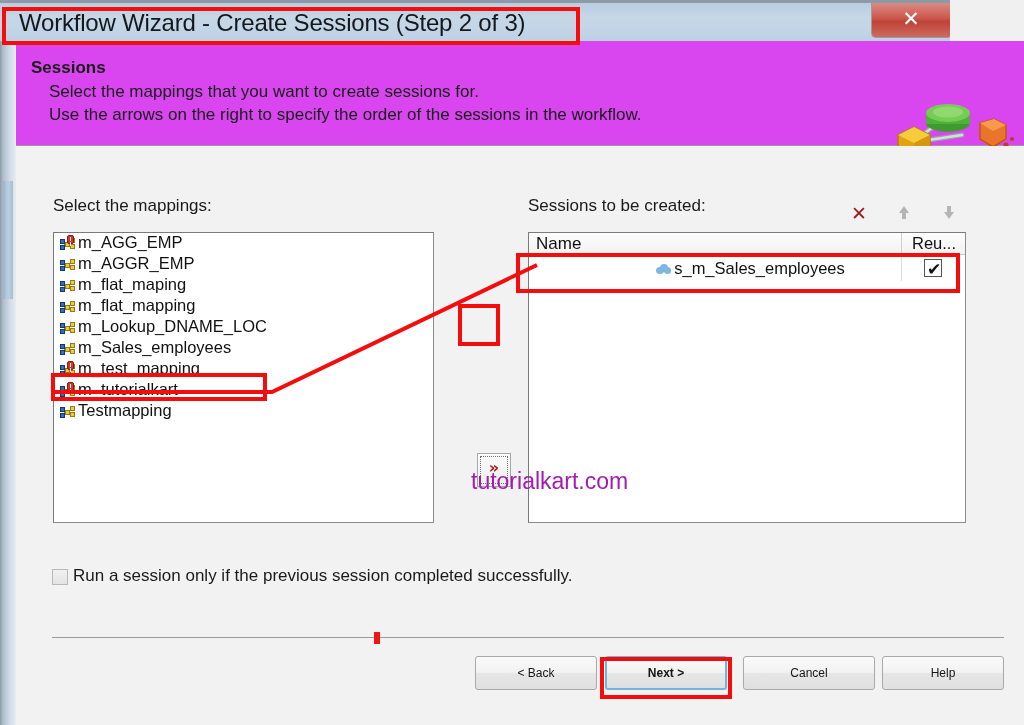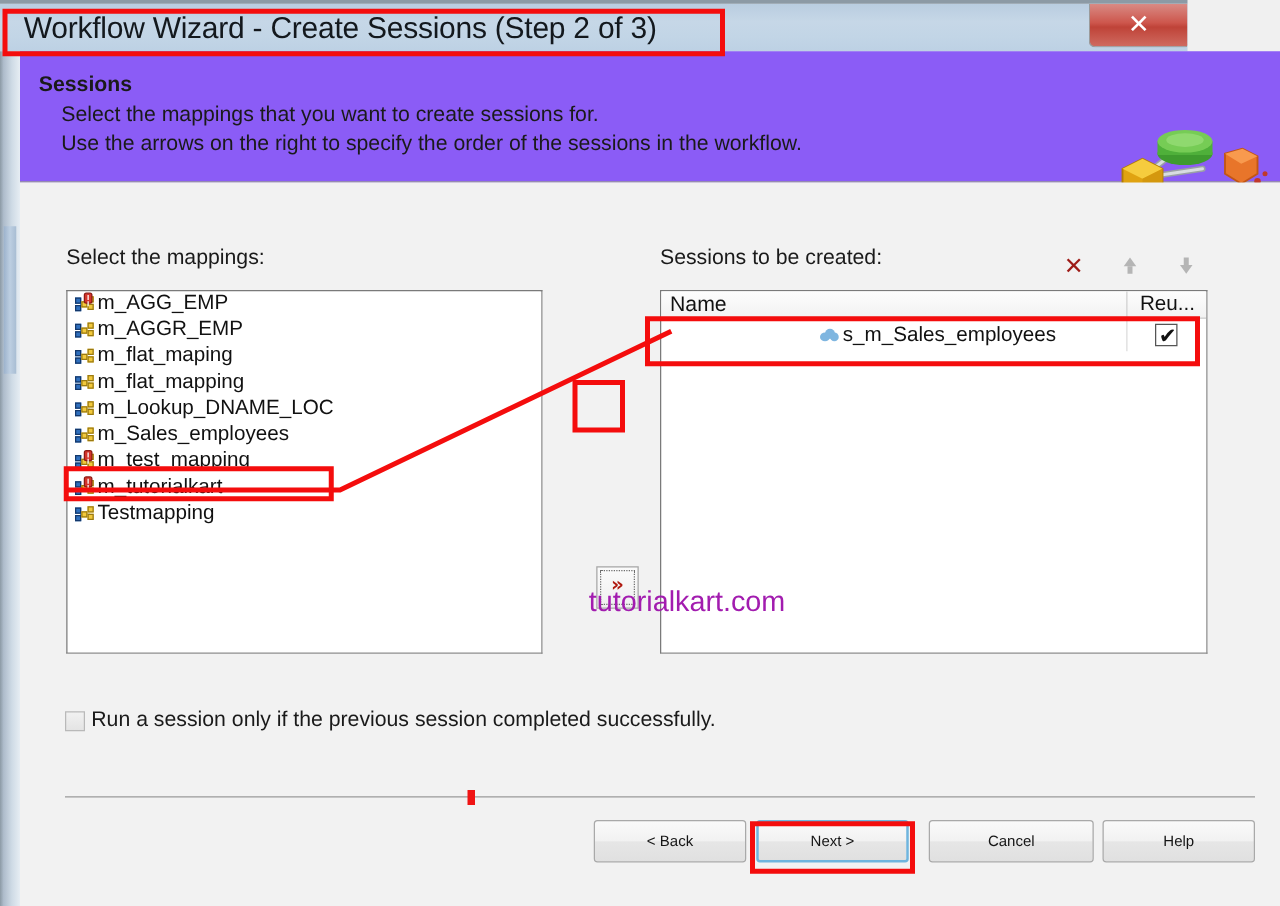--- a/index.html
+++ b/index.html
@@ -74,21 +74,21 @@
     left: 3px; top: 140px;
     width: 10px; height: 118px;
     background: linear-gradient(to right, #9cb2cc 0%, #bdcfe2 50%, #a8bdd3 100%);
   }
 
   
   #header-band {
     position: absolute;
     left: 16px; top: 41px;
     width: 1008px; height: 105px;
-    background: #8b5cf6;
+    background: #d946ef;
     border-bottom: 1px solid #9a9a9a;
     box-sizing: border-box;
   }
   #header-title {
     position: absolute;
     left: 15px; top: 17px;
     font-size: 17px;
     font-weight: bold;
     color: #1a1a1a;
   }
@@ -400,21 +400,21 @@
     color: #151515;
     text-align: center;
     line-height: 32px;
     cursor: pointer;
   }
   #btn-back   { left: 459px; top: 510px; width: 122px; }
   #btn-next   { left: 589px; top: 510px; width: 122px;
                 border: 2px solid #6fb5de; }
   #btn-cancel { left: 727px; top: 510px; width: 132px; }
   #btn-help   { left: 866px; top: 510px; width: 122px; }
-  #btn-next   { line-height: 30px; }
+  #btn-next   { line-height: 30px; font-weight: bold; }
 
   
   .annot {
     position: absolute;
     border: 4px solid #f40d0d;
     box-sizing: border-box;
     pointer-events: none;
   }
   #annot-title    { left: 2px;   top: 7px;   width: 578px; height: 38px; }
   #annot-mapping  { left: 51px;  top: 373px; width: 216px; height: 28px; }

